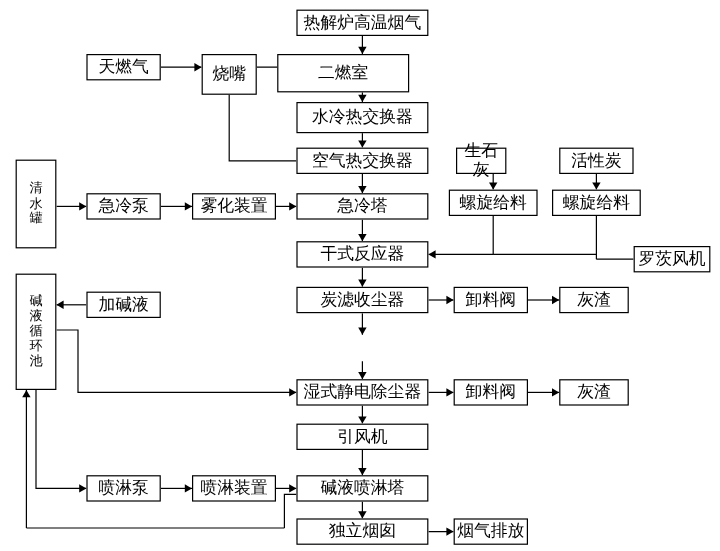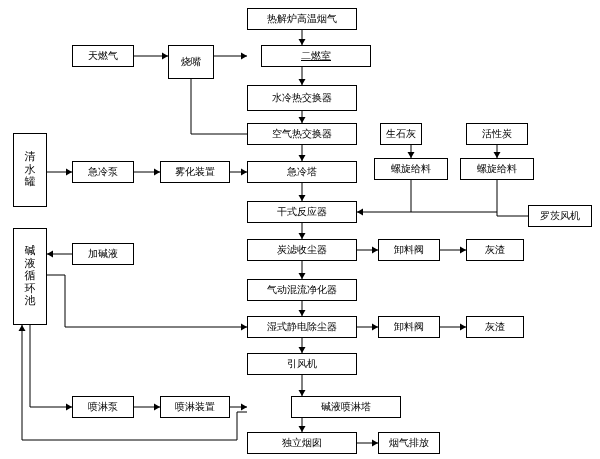--- a/index.html
+++ b/index.html
@@ -3,21 +3,21 @@
 <meta charset="utf-8">
 <style>
   html,body{margin:0;padding:0;background:#ffffff;}
   body{font-family:"DejaVu Sans","Liberation Sans",sans-serif;}
   #stage{position:relative;width:600px;height:459px;background:#ffffff;overflow:hidden;}
   .node{
     position:absolute;
     border:1px solid #000;
     background:#ffffff;
     color:#000;
-    font-size:10px;
+    font-size:14px;
     line-height:1.15;
     display:flex;
     align-items:center;
     justify-content:center;
     text-align:center;
     box-sizing:border-box;
     white-space:pre-line;
     letter-spacing:0px;
   }
   .node.tall{font-size:11px;}
@@ -124,21 +124,21 @@
     <polygon points="378,443 372,439.5 372,446.5" fill="#000"></polygon>
 
     <polyline points="22,440 22,325"></polyline>
     <polygon points="22,325 18.5,331 25.5,331" fill="#000"></polygon>
     <line x1="22" y1="440" x2="237" y2="440"></line>
   </svg>
 
   <div class="node" style="left:247px;top:8px;width:110px;height:22px;">热解炉高温烟气</div>
   <div class="node" style="left:72px;top:45px;width:62px;height:22px;">天燃气</div>
   <div class="node" style="left:168px;top:45px;width:46px;height:34px;">烧嘴</div>
-  <div class="node" style="left:261px;top:45px;width:110px;height:22px;text-decoration:underline;">二燃室</div>
+  <div class="node" style="left:231px;top:45px;width:110px;height:32px;">二燃室</div>
   <div class="node" style="left:247px;top:85px;width:110px;height:26px;">水冷热交换器</div>
   <div class="node" style="left:247px;top:123px;width:110px;height:22px;">空气热交换器</div>
   <div class="node tall" style="left:13px;top:133px;width:34px;height:74px;">清
 水
 罐</div>
   <div class="node" style="left:72px;top:161px;width:62px;height:22px;text-align:right;">急冷泵</div>
   <div class="node" style="left:160px;top:161px;width:70px;height:22px;">雾化装置</div>
   <div class="node" style="left:247px;top:161px;width:110px;height:22px;">急冷塔</div>
   <div class="node" style="left:380px;top:123px;width:42px;height:22px;">生石灰</div>
   <div class="node" style="left:466px;top:123px;width:62px;height:22px;">活性炭</div>
@@ -148,24 +148,23 @@
   <div class="node" style="left:528px;top:205px;width:64px;height:22px;">罗茨风机</div>
   <div class="node tall" style="left:13px;top:228px;width:34px;height:97px;">碱
 液
 循
 环
 池</div>
   <div class="node" style="left:72px;top:243px;width:62px;height:22px;text-align:center;">加碱液</div>
   <div class="node" style="left:247px;top:239px;width:110px;height:22px;">炭滤收尘器</div>
   <div class="node" style="left:378px;top:239px;width:62px;height:22px;">卸料阀</div>
   <div class="node" style="left:466px;top:239px;width:58px;height:22px;">灰渣</div>
-  <div class="node" style="left:247px;top:279px;width:110px;height:22px;">气动混流净化器</div>
   <div class="node" style="left:247px;top:316px;width:110px;height:22px;">湿式静电除尘器</div>
   <div class="node" style="left:378px;top:316px;width:62px;height:22px;">卸料阀</div>
   <div class="node" style="left:466px;top:316px;width:58px;height:22px;">灰渣</div>
   <div class="node" style="left:247px;top:353px;width:110px;height:22px;">引风机</div>
   <div class="node" style="left:72px;top:396px;width:62px;height:22px;">喷淋泵</div>
   <div class="node" style="left:160px;top:396px;width:70px;height:22px;">喷淋装置</div>
-  <div class="node" style="left:247px;top:396px;width:110px;height:22px;margin-left:44px;">碱液喷淋塔</div>
+  <div class="node" style="left:247px;top:396px;width:110px;height:22px;">碱液喷淋塔</div>
   <div class="node" style="left:247px;top:432px;width:110px;height:22px;">独立烟囱</div>
   <div class="node" style="left:378px;top:432px;width:62px;height:22px;">烟气排放</div>
 
 </div>
 
 </body></html>

